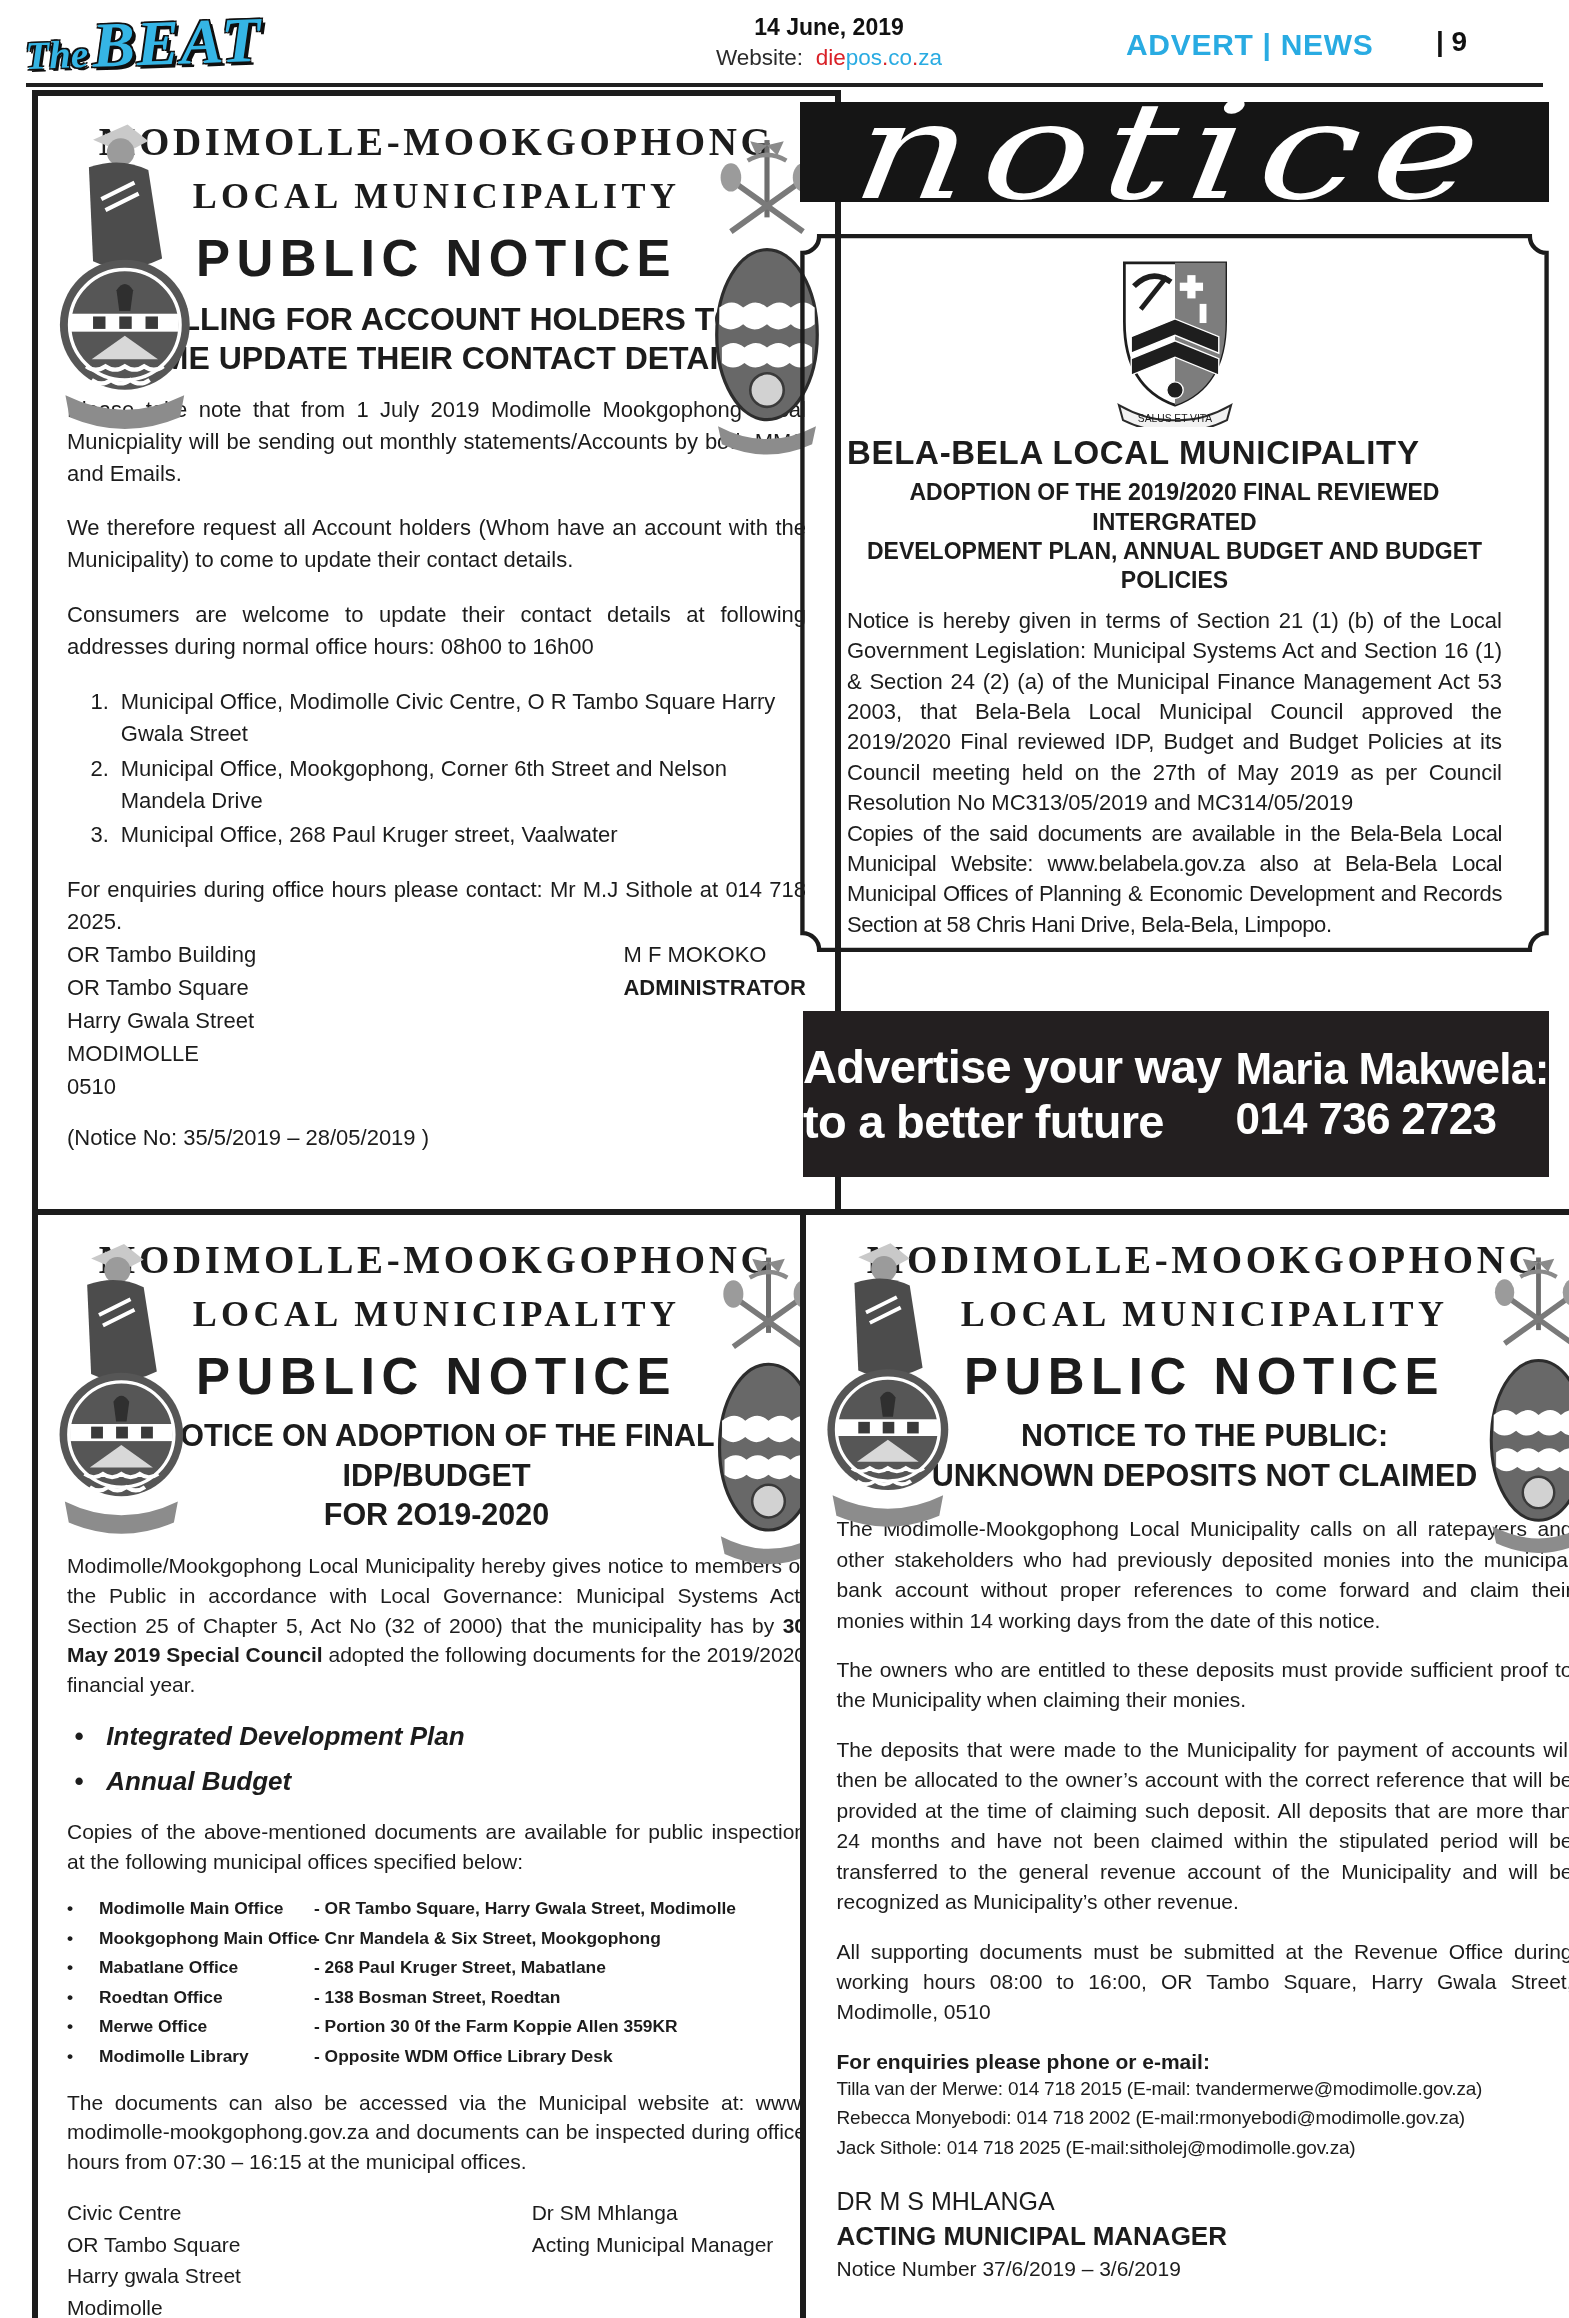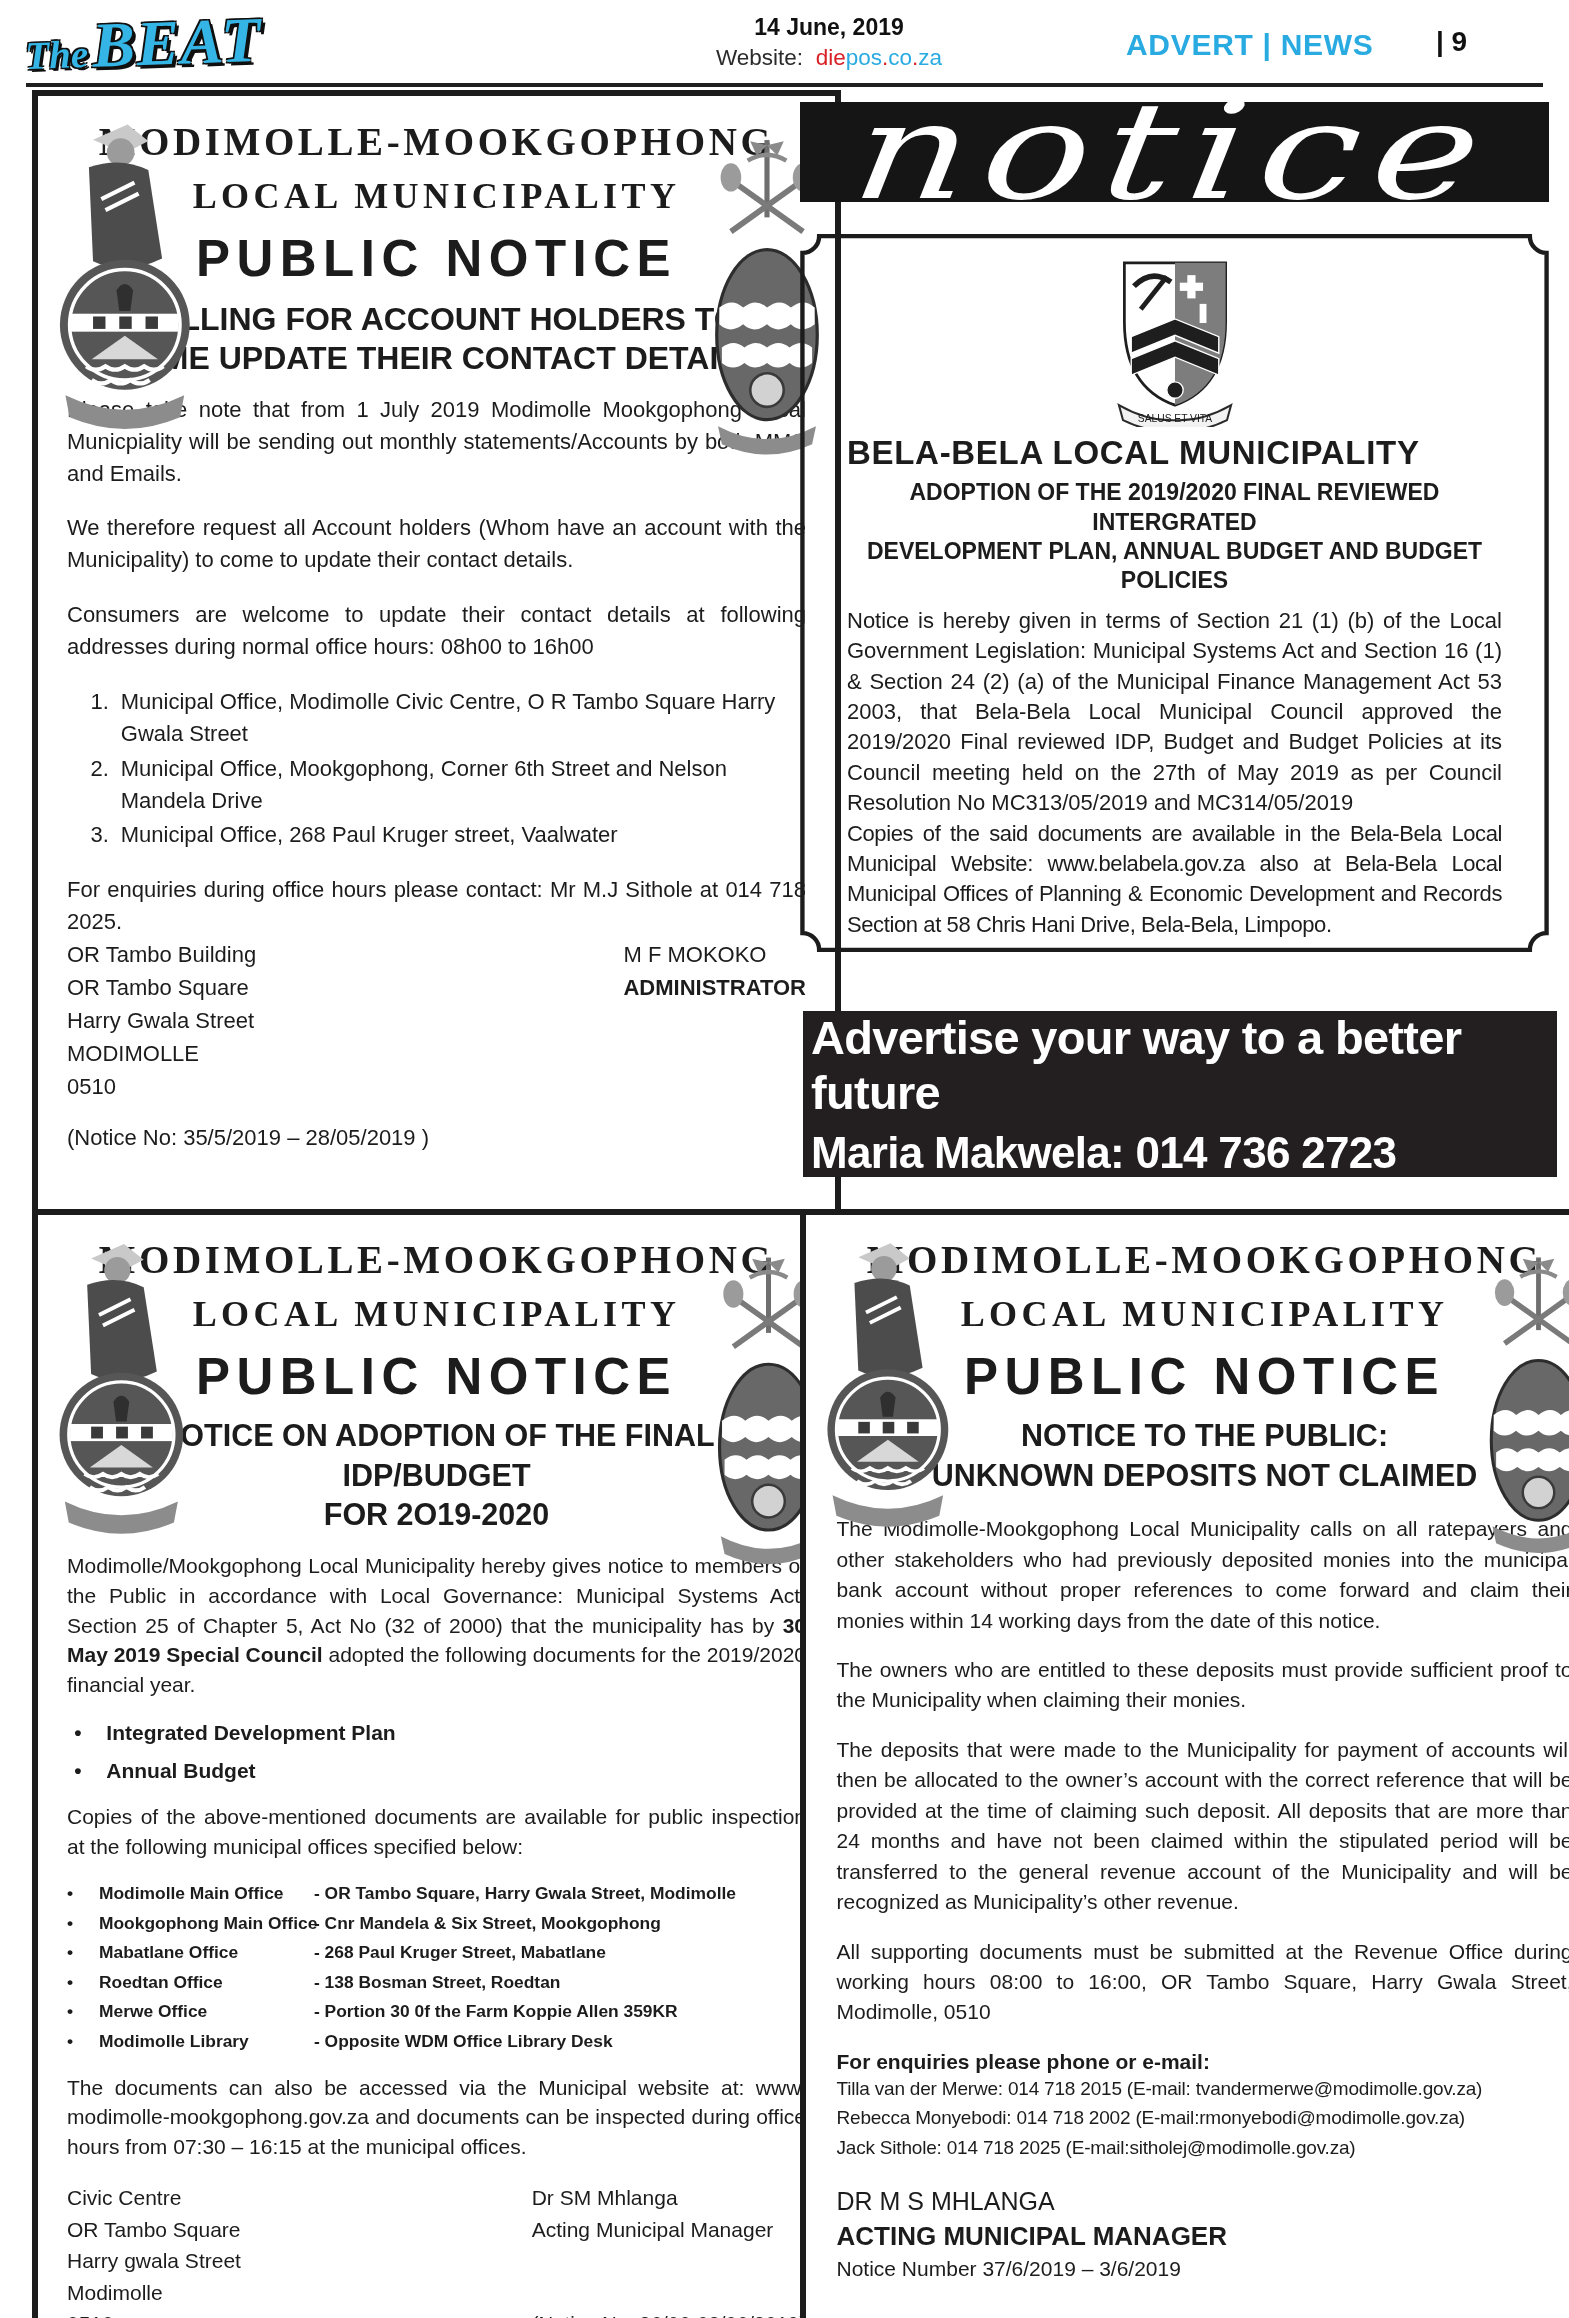--- a/index.html
+++ b/index.html
@@ -43,21 +43,21 @@
   .bt{font-size:22px;line-height:1.45;text-align:justify;margin-top:23px;}
   .bt-first{margin-top:16px;}
   ol.an-list{margin:23px 0 0 0;padding-left:48px;font-size:22px;line-height:1.45;}
   ol.an-list li{padding-left:5.8px;margin-bottom:2.9px;}
   .footer-cols{display:flex;justify-content:space-between;font-size:22px;line-height:1.5;}
   .sig-title-bold{font-weight:bold;}
   .notice-no{margin-top:22px;font-size:22px;}
 
   
   .idp-body{font-size:21px;line-height:1.42;text-align:justify;margin-top:16px;}
-  ul.idp-bullets{list-style:none;margin:17.4px 0 0 0;padding-left:7.3px;font-size:21px;font-weight:bold;line-height:1.5;}
+  ul.idp-bullets{list-style:none;margin:17.4px 0 0 0;padding-left:7.3px;font-size:26px;font-weight:bold;line-height:1.5;font-style:italic;}
   ul.idp-bullets li{margin-bottom:5.8px;}
   .dot{display:inline-block;width:32px;}
   .office-rows{margin-top:17.4px;}
   .office-row{display:flex;font-weight:bold;font-size:17.4px;line-height:1.7;white-space:nowrap;}
   .office-name{width:247px;flex:0 0 247px;}
   .office-addr{flex:1;}
   .idp-footer{display:flex;justify-content:space-between;margin-top:20.4px;font-size:21px;line-height:1.5;}
   .idp-footer-right{display:flex;flex-direction:column;justify-content:space-between;min-height:153px;text-align:left;}
   .idp-notice-no{font-size:20.4px;}
 
@@ -80,21 +80,21 @@
   .bela-inner{position:absolute;left:0;top:0;right:0;bottom:0;padding:22px 47px;overflow:hidden;}
   .bela-crest{display:block;margin:0 auto;}
   .bela-muni{font-size:33px;font-weight:bold;text-align:left;letter-spacing:0.7px;margin-top:7.3px;}
   .bela-title{font-size:40px;font-weight:bold;text-align:center;margin-top:8.7px;white-space:pre-wrap;}
   .bela-sub{font-size:23px;font-weight:bold;text-align:center;line-height:1.28;margin-top:5.8px;}
   .bela-body{font-size:22px;line-height:1.38;text-align:justify;margin-top:10.2px;}
   .bela-cond{letter-spacing:-0.4px;margin-top:0;}
   .bela-p3{margin-top:17.4px;}
 
   .advert-banner{position:absolute;left:803px;top:1011px;width:746px;height:166px;background:#231f20;color:#fff;
-                 display:flex;flex-direction:column;justify-content:center;gap:8.7px;padding-left:8px;}
+                 display:flex;flex-direction:row;align-items:center;justify-content:center;gap:8.7px;}
   .advert-line1{font-size:47px;font-weight:bold;letter-spacing:-0.7px;}
   .advert-line2{font-size:44px;font-weight:bold;letter-spacing:-0.7px;}
 
   svg text{font-family:"Liberation Sans",sans-serif;}
 </style>
 </head>
 <body>
 
 <svg width="0" height="0" style="position:absolute" aria-hidden="true">
   <defs>

